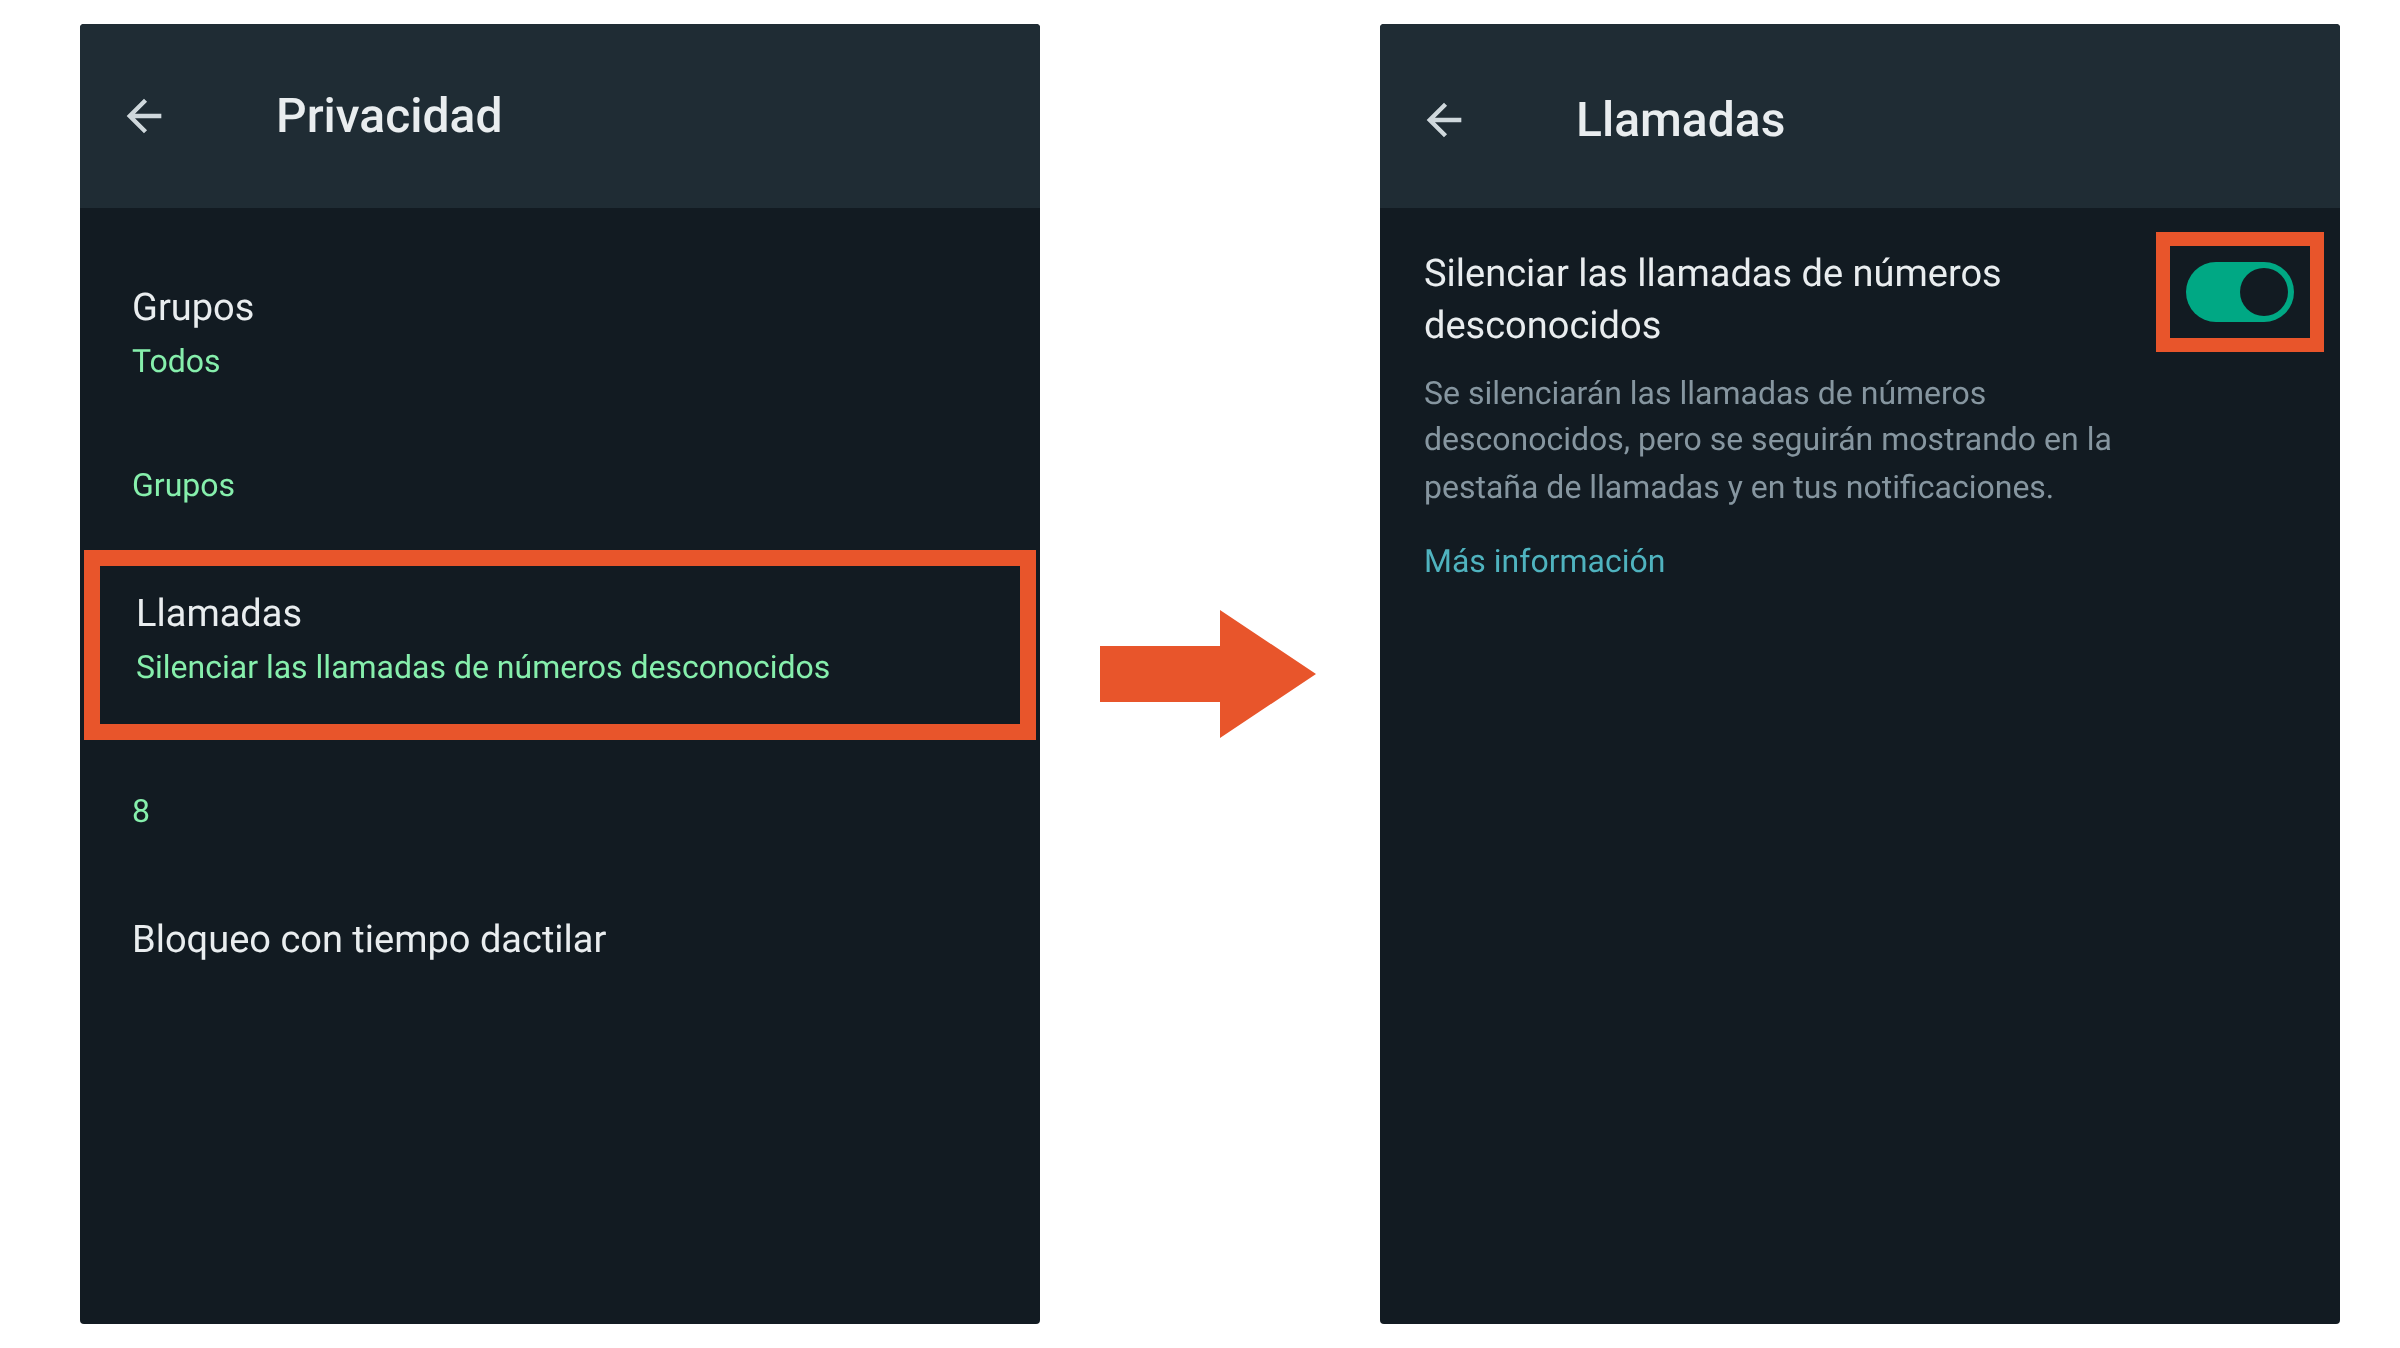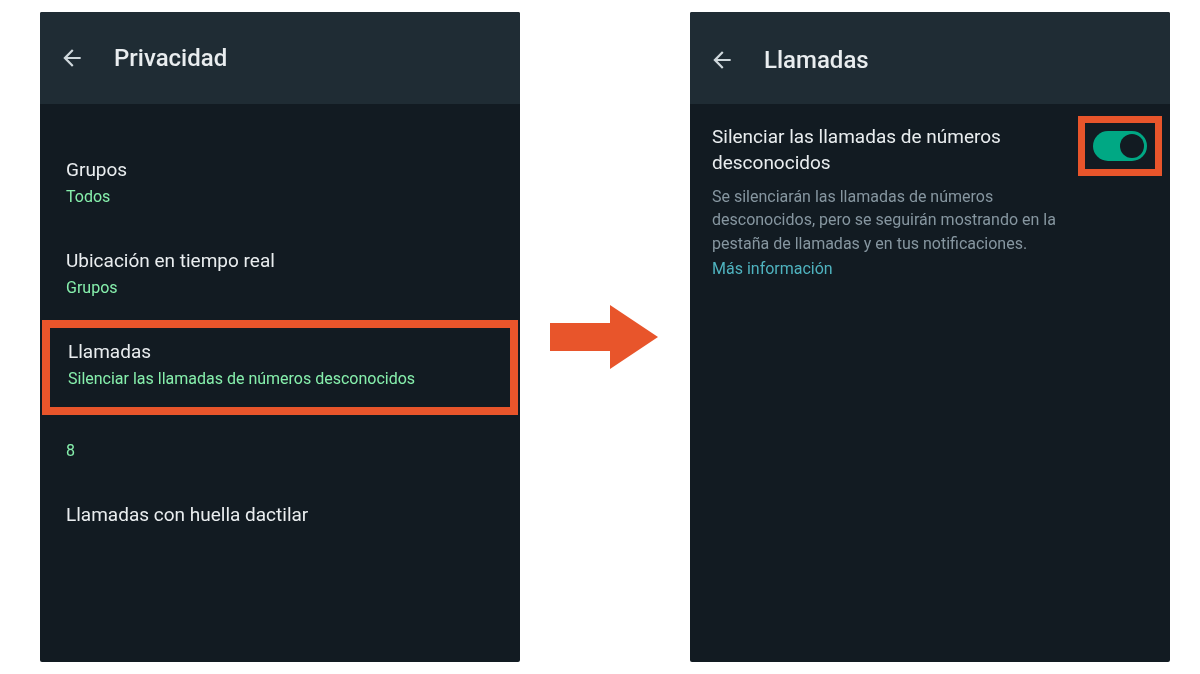--- a/index.html
+++ b/index.html
@@ -29,40 +29,41 @@
   }
   .phone-right {
     width: 480px;
   }
   .appbar {
     background: #1f2c34;
     height: 92px;
     display: flex;
     align-items: center;
     padding: 0 18px;
+    gap: 24px;
   }
   .appbar-right-pad { padding-top: 4px; }
   .back-btn {
     width: 28px;
     height: 28px;
     color: #cfd8dc;
     display: flex;
     align-items: center;
     justify-content: center;
     margin-right: 28px;
     cursor: pointer;
   }
   .appbar-title {
     font-size: 24px;
     font-weight: 500;
     color: #e9edef;
   }
   .list {
     flex: 1;
-    padding-top: 34px;
+    padding-top: 18px;
   }
   .item {
     padding: 20px 26px 22px 26px;
     cursor: pointer;
   }
   .item-title {
     font-size: 19px;
     color: #e9edef;
     font-weight: 400;
     margin-bottom: 6px;
@@ -89,21 +90,21 @@
     color: #e9edef;
     line-height: 1.35;
     margin-bottom: 10px;
     padding-right: 90px;
   }
   .detail-desc {
     font-size: 16px;
     color: #8696a0;
     line-height: 1.45;
     padding-right: 90px;
-    margin-bottom: 4px;
+    margin-bottom: 16px;
   }
   .link {
     font-size: 16px;
     color: #4fb3bf;
     cursor: pointer;
     display: inline-block;
     text-align: right;
   }
   .toggle-highlight {
     position: absolute;
@@ -149,32 +150,31 @@
       </svg>
     </div>
     <div class="appbar-title">Privacidad</div>
   </div>
   <div class="list">
     <div class="item">
       <div class="item-title">Grupos</div>
       <div class="item-sub">Todos</div>
     </div>
     <div class="item">
-      <div class="item-title">Ubicación en tiempo real</div>
       <div class="item-sub">Grupos</div>
     </div>
     <div class="highlight-box">
       <div class="item-title">Llamadas</div>
       <div class="item-sub">Silenciar las llamadas de números desconocidos</div>
     </div>
     <div class="item">
       <div class="item-sub">8</div>
     </div>
     <div class="item">
-      <div class="item-title">Llamadas con huella dactilar</div>
+      <div class="item-title">Bloqueo con tiempo dactilar</div>
     </div>
   </div>
 </div>
 
 <div class="arrow-wrap">
   <svg class="arrow-svg" viewBox="0 0 110 80">
     <polygon points="0,26 60,26 60,8 108,40 60,72 60,54 0,54" fill="#e8552b"></polygon>
   </svg>
 </div>
 

